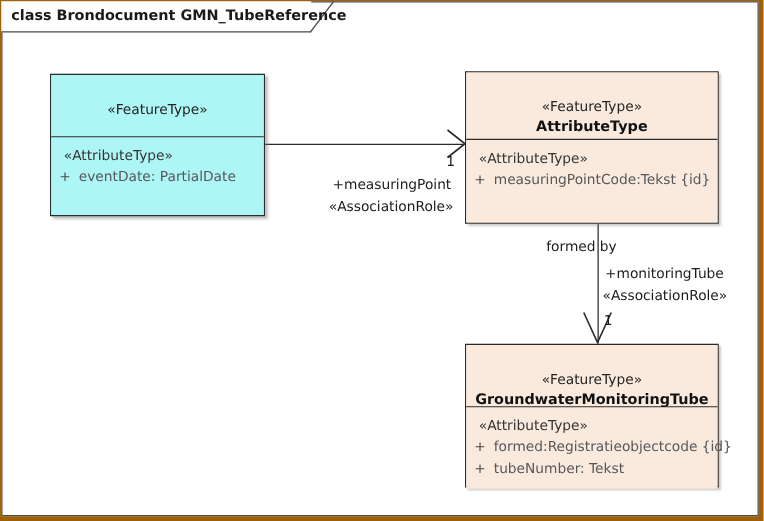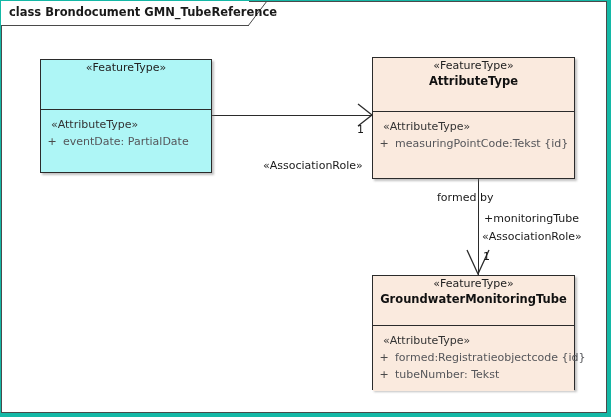--- a/index.html
+++ b/index.html
@@ -7,21 +7,21 @@
     padding: 0;
     background: #ffffff;
   }
   body {
     font-family: "DejaVu Sans", "Liberation Sans", sans-serif;
   }
   #canvas {
     position: relative;
     width: 611px;
     height: 417px;
-    background: #14b8a6;
+    background: #a16207;
     overflow: hidden;
   }
   
   #frame {
     position: absolute;
     left: 1px;
     top: 1px;
     width: 606px;
     height: 412px;
     border: 1px solid #4a4a4a;
@@ -64,21 +64,21 @@
   .uml-class {
     position: absolute;
     box-sizing: border-box;
     border: 1.4px solid #2b2b2b;
     box-shadow: 2px 2px 2px rgba(120,120,120,0.45);
   }
   .uml-class .hdr {
     box-sizing: border-box;
     border-bottom: 1.4px solid #2b2b2b;
     text-align: center;
-    padding-top: 0;
+    padding-top: 20px;
     padding-bottom: 5px;
   }
   .uml-class .stereo {
     font-size: 11px;
     color: #222222;
     line-height: 15px;
     white-space: nowrap;
   }
   .uml-class .cname {
     font-size: 11.5px;
@@ -160,20 +160,21 @@
       <path d="M 0 25 L 19 0" stroke="#4a4a4a" stroke-width="1" fill="none"></path>
     </svg>
   </div>
   <div id="title-text">class Brondocument GMN_TubeReference</div>
 
   <div class="conn-line conn-h" style="left:212px; top:115px; width:160px;"></div>
   <svg class="arrow-svg" style="left:340px; top:100px;" width="36" height="32">
     <path d="M 18 4 L 32 15 L 18 26" stroke="#2b2b2b" stroke-width="1.3" fill="none"></path>
   </svg>
   <div class="conn-mult" style="left:357px; top:123px;">1</div>
+  <div class="conn-label" style="left:266px; top:141px;">+measuringPoint</div>
   <div class="conn-label" style="left:263px; top:159px;">«AssociationRole»</div>
 
   <div class="conn-line conn-v" style="left:478px; top:179px; height:96px;"></div>
   <svg class="arrow-svg" style="left:462px; top:248px;" width="34" height="32">
     <path d="M 5 2 L 16 26 L 27 2" stroke="#2b2b2b" stroke-width="1.3" fill="none"></path>
   </svg>
   <div class="conn-label" style="left:437px; top:191px;">formed by</div>
   <div class="conn-label" style="left:484px; top:212px;">+monitoringTube</div>
   <div class="conn-label" style="left:482px; top:230px;">«AssociationRole»</div>
   <div class="conn-mult" style="left:483px; top:250px;">1</div>

